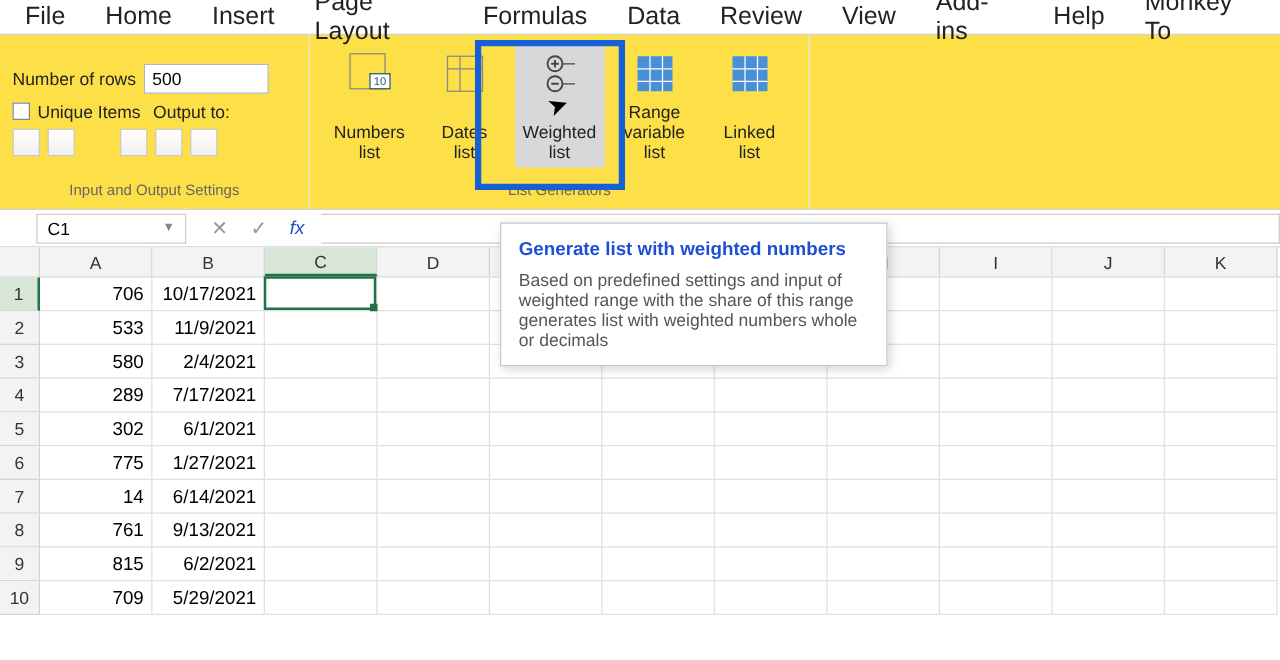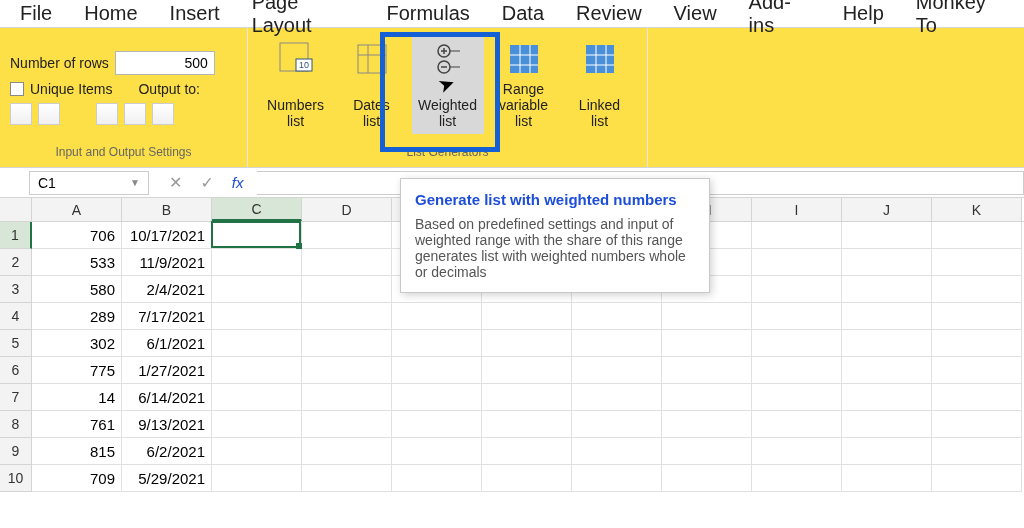--- a/index.html
+++ b/index.html
@@ -5,21 +5,21 @@
 * { box-sizing: border-box; margin: 0; padding: 0; }
 body { font-family: "Segoe UI", Tahoma, sans-serif; font-size: 13px; background: #fff; width: 1024px; height: 528px; overflow: hidden; position: relative; }
 .menubar { display: flex; align-items: center; height: 28px; border-bottom: 1px solid #d4d4d4; padding: 0 4px; background: #fff; }
 .menubar .menu-item { padding: 4px 16px; color: #222; font-size: 20px; cursor: pointer; }
 .ribbon { display: flex; height: 140px; border-bottom: 1px solid #d4d4d4; background: #fde047; }
 .ribbon-group { display: flex; flex-direction: column; padding: 6px 10px 2px 10px; border-right: 1px solid #e6e6e6; }
 .ribbon-group-body { flex: 1; display: flex; flex-direction: column; justify-content: center; gap: 6px; }
 .ribbon-group-label { text-align: center; font-size: 12px; color: #666; padding: 4px 0 6px; }
 .row { display: flex; align-items: center; gap: 6px; }
 .lbl { font-size: 14px; color: #222; }
-.num-input { width: 100px; height: 24px; border: 1px solid #b5b5b5; padding: 2px 6px; font-size: 14px; background: #fff; text-align: right; }
+.num-input { width: 100px; height: 24px; border: 1px solid #b5b5b5; padding: 2px 6px; font-size: 14px; background: #fff; }
 .chk { width: 14px; height: 14px; border: 1px solid #888; display: inline-block; background: #fff; }
 .small-icon { width: 22px; height: 22px; border: 1px solid #ccc; background: linear-gradient(#fff,#f0f0f0); }
 .list-btn { display: flex; flex-direction: column; align-items: center; justify-content: space-between; width: 72px; height: 100px; padding: 6px 2px 4px; text-align: center; font-size: 14px; color: #222; cursor: pointer; border: 1px solid transparent; }
 .list-btn.highlighted { background: #d8d8d8; }
 .list-icon { width: 36px; height: 36px; display: flex; align-items: center; justify-content: center; }
 .blue-box { position: absolute; border: 5px solid #1560d4; pointer-events: none; }
 .namebox-row { display: flex; align-items: center; height: 30px; border-bottom: 1px solid #d4d4d4; background: #fff; padding-left: 23px; }
 .namebox { width: 120px; height: 24px; border: 1px solid #ccc; margin: 0 6px; padding: 2px 8px; font-size: 14px; display: flex; align-items: center; justify-content: space-between; }
 .namebox .dd { color: #888; font-size: 10px; }
 .fx-zone { display: flex; align-items: center; gap: 18px; padding: 0 14px; color: #999; }
@@ -64,21 +64,21 @@
 <div class="ribbon">
   <div class="ribbon-group" style="width:248px">
     <div class="ribbon-group-body">
       <div class="row">
         <span class="lbl">Number of rows</span>
         <input class="num-input" value="500" style="">
       </div>
       <div class="row">
         <span class="chk"></span>
         <span class="lbl">Unique Items</span>
-        <span class="lbl" style="margin-left:20px">Output to:</span>
+        <span class="lbl" style="margin-left:4px">Output to:</span>
       </div>
       <div class="row">
         <span class="small-icon"></span>
         <span class="small-icon"></span>
         <span style="width:24px"></span>
         <span class="small-icon"></span>
         <span class="small-icon"></span>
         <span class="small-icon"></span>
       </div>
     </div>

